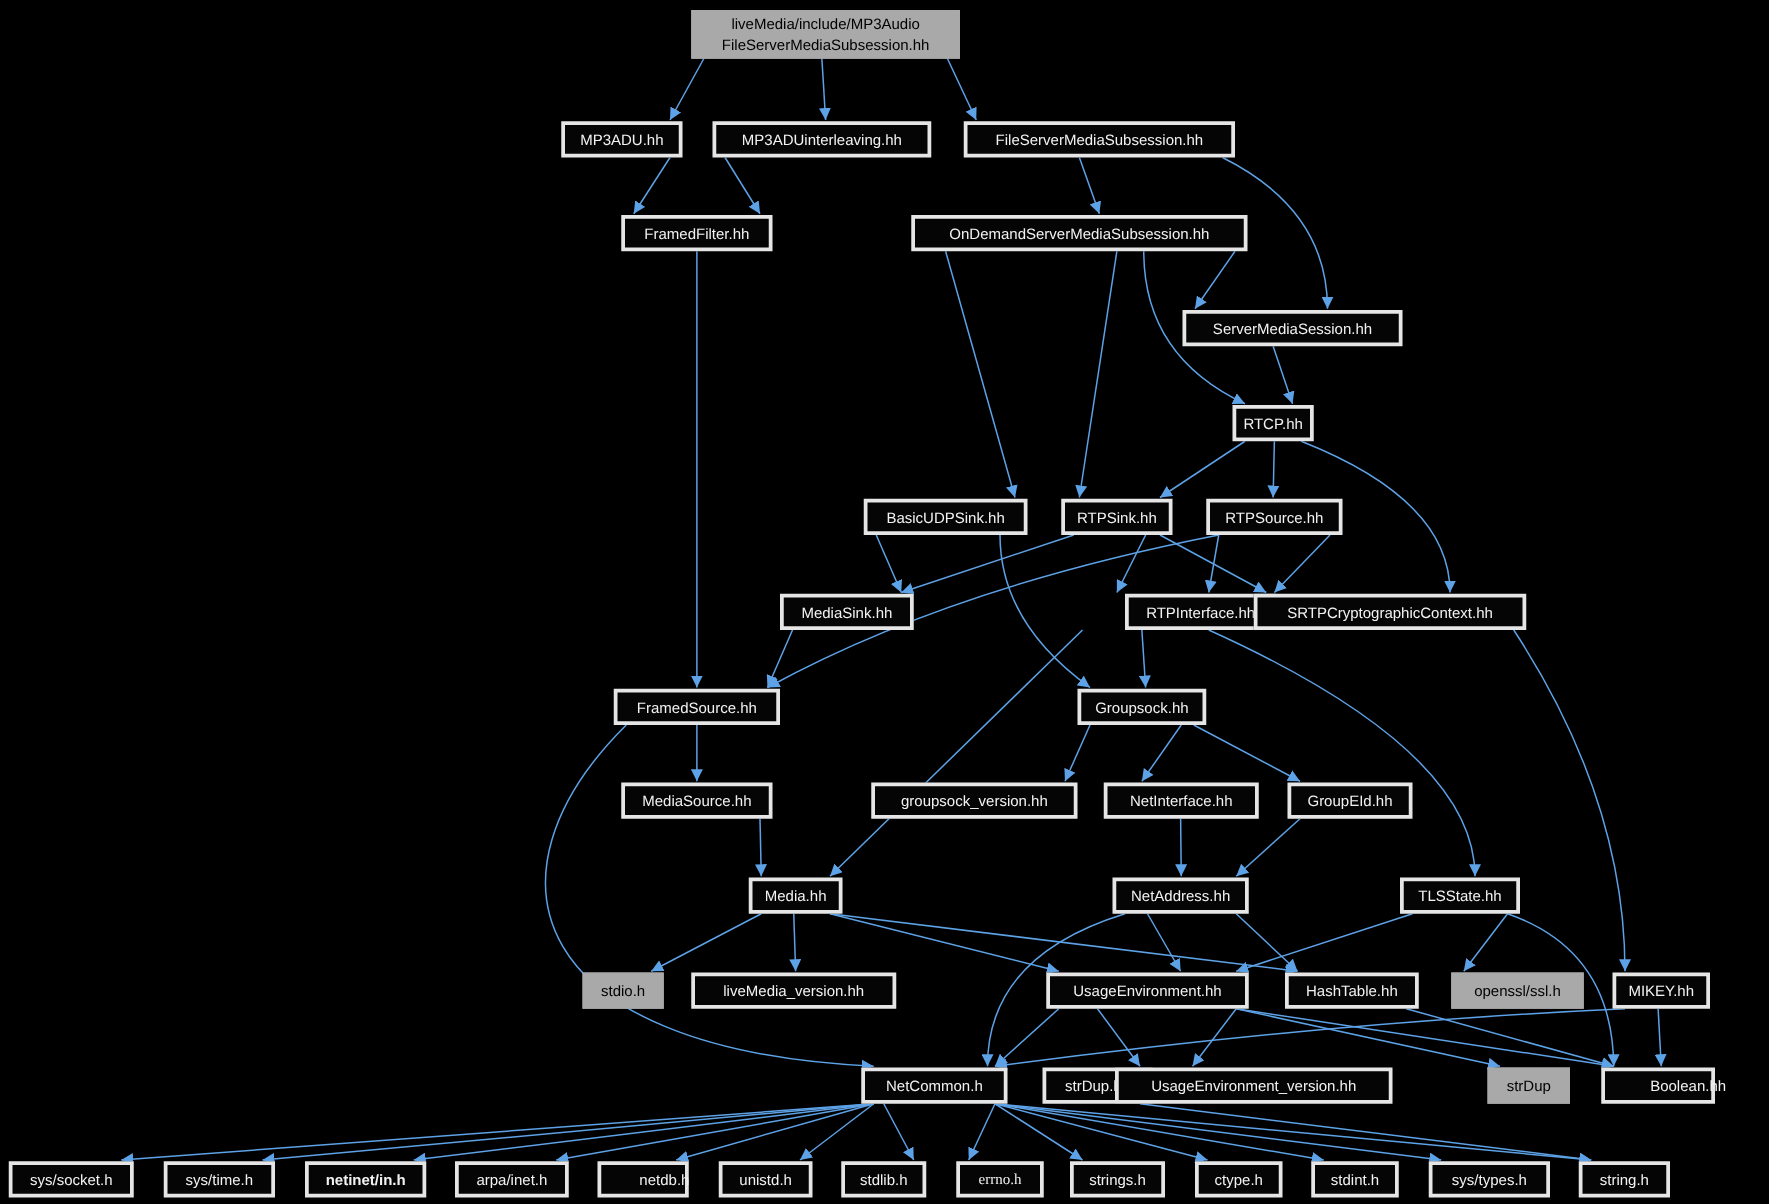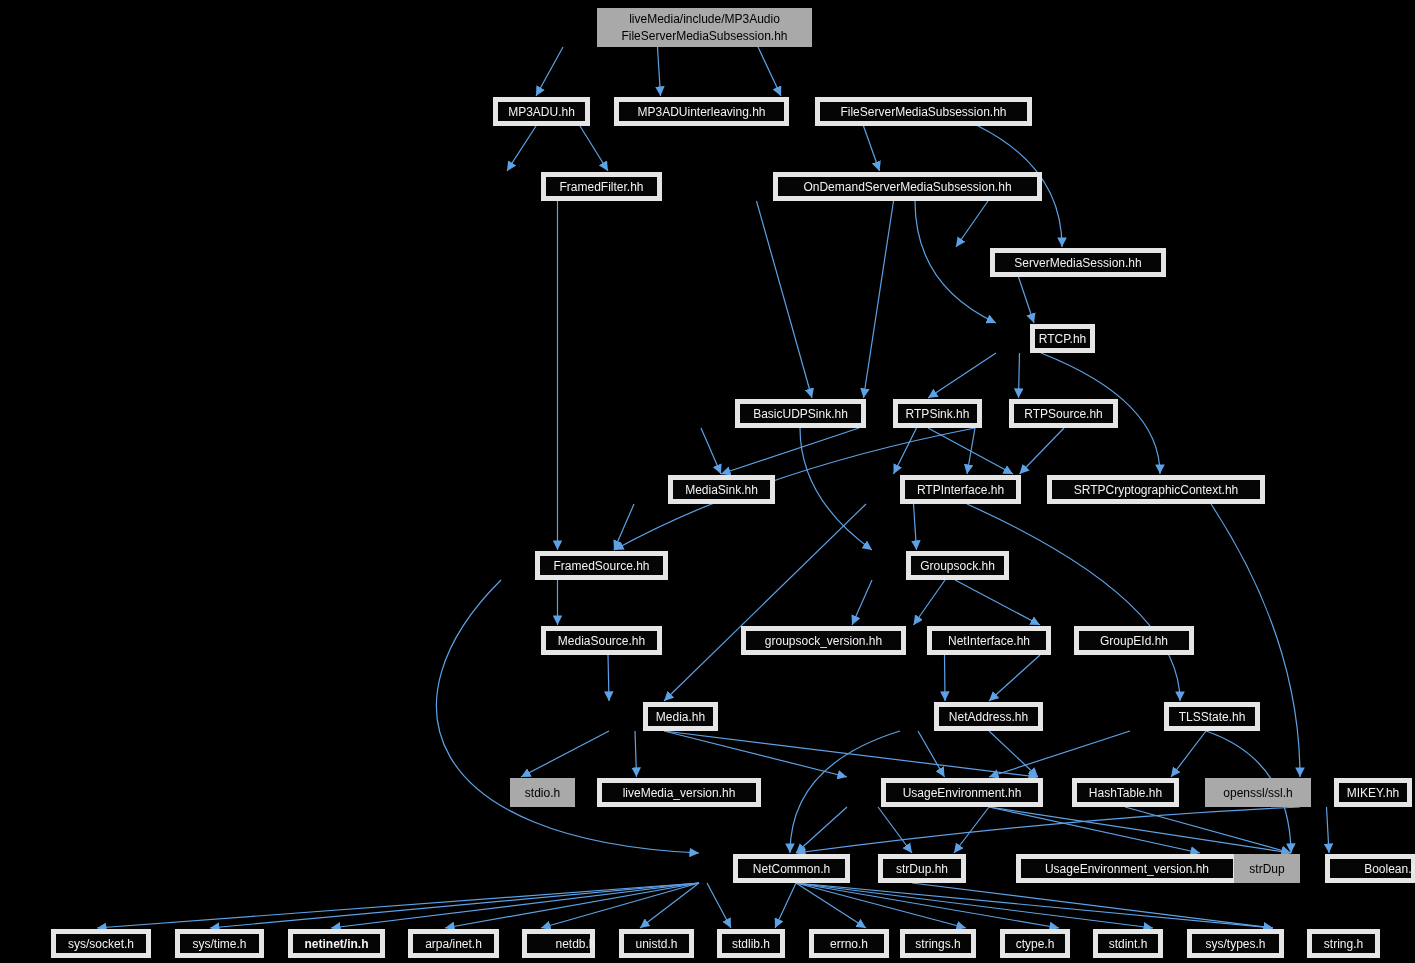--- a/index.html
+++ b/index.html
@@ -3,23 +3,23 @@
 <meta charset="utf-8">
 <style>
   html,body{margin:0;padding:0;background:#000;}
   .stage{
     position:relative;width:1415px;height:963px;background:#000;
     font-family:"Liberation Sans","DejaVu Sans",sans-serif;overflow:hidden;
   }
   svg.edges{position:absolute;left:0;top:0;pointer-events:none;}
   .node{
     position:absolute;box-sizing:border-box;
-    border:5px solid #e5e5e5;background:#050505;color:#f2f2f2;
+    border:3px solid #e5e5e5;background:#050505;color:#f2f2f2;
     display:flex;align-items:center;justify-content:center;
-    font-size:12px;white-space:nowrap;cursor:pointer;margin-left:44px;
+    font-size:12px;white-space:nowrap;cursor:pointer;
   }
   .node.gray{background:#a9a9a9;color:#000;border-color:#a9a9a9;cursor:default;text-align:right;}
   .node.main{white-space:pre-line;text-align:center;line-height:1.35;}
 </style>
 </head>
 <body>
 
 <div class="stage">
   <svg class="edges" width="1415" height="963">
       <defs>
@@ -104,49 +104,49 @@
       <div class="node" style="left: 570px; top: 97px; width: 175px; height: 29px;">MP3ADUinterleaving.hh</div>
       <div class="node" style="left: 771px; top: 97px; width: 217px; height: 29px;">FileServerMediaSubsession.hh</div>
       <div class="node" style="left: 497px; top: 172px; width: 121px; height: 29px;">FramedFilter.hh</div>
       <div class="node" style="left: 729px; top: 172px; width: 269px; height: 29px;">OnDemandServerMediaSubsession.hh</div>
       <div class="node" style="left: 946px; top: 248px; width: 176px; height: 29px;">ServerMediaSession.hh</div>
       <div class="node" style="left: 986px; top: 324px; width: 65px; height: 29px;">RTCP.hh</div>
       <div class="node" style="left: 691px; top: 399px; width: 131px; height: 29px;">BasicUDPSink.hh</div>
       <div class="node" style="left: 849px; top: 399px; width: 89px; height: 29px;">RTPSink.hh</div>
       <div class="node" style="left: 965px; top: 399px; width: 109px; height: 29px;">RTPSource.hh</div>
       <div class="node" style="left: 624px; top: 475px; width: 107px; height: 29px;">MediaSink.hh</div>
-      <div class="node" style="left: 856px; top: 475px; width: 121px; height: 29px;">RTPInterface.hh</div>
+      <div class="node" style="left: 900px; top: 475px; width: 121px; height: 29px;">RTPInterface.hh</div>
       <div class="node" style="left: 1003px; top: 475px; width: 218px; height: 29px;">SRTPCryptographicContext.hh</div>
       <div class="node" style="left: 491px; top: 551px; width: 133px; height: 29px;">FramedSource.hh</div>
       <div class="node" style="left: 862px; top: 551px; width: 103px; height: 29px;">Groupsock.hh</div>
       <div class="node" style="left: 497px; top: 626px; width: 121px; height: 29px;">MediaSource.hh</div>
       <div class="node" style="left: 697px; top: 626px; width: 165px; height: 29px;">groupsock_version.hh</div>
       <div class="node" style="left: 883px; top: 626px; width: 124px; height: 29px;">NetInterface.hh</div>
-      <div class="node" style="left: 1030px; top: 626px; width: 120px; height: 29px;">GroupEId.hh</div>
+      <div class="node" style="left: 1030px; top: 626px; width: 100px; height: 29px;">GroupEId.hh</div>
       <div class="node" style="left: 599px; top: 702px; width: 75px; height: 29px;">Media.hh</div>
       <div class="node" style="left: 890px; top: 702px; width: 109px; height: 29px;">NetAddress.hh</div>
       <div class="node" style="left: 1120px; top: 702px; width: 96px; height: 29px;">TLSState.hh</div>
       <div class="node gray" style="left: 466px; top: 778px; width: 65px; height: 29px;">stdio.h</div>
       <div class="node" style="left: 553px; top: 778px; width: 164px; height: 29px;">liveMedia_version.hh</div>
       <div class="node" style="left: 837px; top: 778px; width: 162px; height: 29px;">UsageEnvironment.hh</div>
       <div class="node" style="left: 1028px; top: 778px; width: 107px; height: 29px;">HashTable.hh</div>
       <div class="node gray" style="left: 1161px; top: 778px; width: 106px; height: 29px;">openssl/ssl.h</div>
       <div class="node" style="left: 1290px; top: 778px; width: 78px; height: 29px;">MIKEY.hh</div>
       <div class="node" style="left: 689px; top: 854px; width: 117px; height: 29px;">NetCommon.h</div>
       <div class="node" style="left: 834px; top: 854px; width: 88px; height: 29px;">strDup.hh</div>
-      <div class="node" style="left: 972px; top: 854px; width: 222px; height: 29px;">UsageEnvironment_version.hh</div>
+      <div class="node" style="left: 892px; top: 854px; width: 222px; height: 29px;">UsageEnvironment_version.hh</div>
       <div class="node gray" style="left: 1190px; top: 854px; width: 66px; height: 29px;">strDup</div>
       <div class="node" style="left: 1281px; top: 854px; width: 91px; height: 29px; padding-left: 48px;">Boolean.hh</div>
       <div class="node" style="left: 7px; top: 929px; width: 100px; height: 29px;">sys/socket.h</div>
       <div class="node" style="left: 131px; top: 929px; width: 89px; height: 29px;">sys/time.h</div>
       <div class="node" style="left: 244px; top: 929px; width: 97px; height: 29px; font-weight: bold;">netinet/in.h</div>
       <div class="node" style="left: 364px; top: 929px; width: 91px; height: 29px;">arpa/inet.h</div>
       <div class="node" style="left: 478px; top: 929px; width: 73px; height: 29px; padding-left: 34px;">netdb.h</div>
       <div class="node" style="left: 575px; top: 929px; width: 75px; height: 29px;">unistd.h</div>
       <div class="node" style="left: 673px; top: 929px; width: 68px; height: 29px;">stdlib.h</div>
-      <div class="node" style="left: 765px; top: 929px; width: 80px; height: 29px;">errno.h</div>
+      <div class="node" style="left: 765px; top: 929px; width: 70px; height: 29px; font-family: Liberation Serif, serif;">errno.h</div>
       <div class="node" style="left: 856px; top: 929px; width: 76px; height: 29px;">strings.h</div>
       <div class="node" style="left: 956px; top: 929px; width: 70px; height: 29px;">ctype.h</div>
       <div class="node" style="left: 1049px; top: 929px; width: 70px; height: 29px;">stdint.h</div>
       <div class="node" style="left: 1143px; top: 929px; width: 97px; height: 29px;">sys/types.h</div>
       <div class="node" style="left: 1263px; top: 929px; width: 73px; height: 29px;">string.h</div>
     </div>
 </div>
 
 </body></html>

